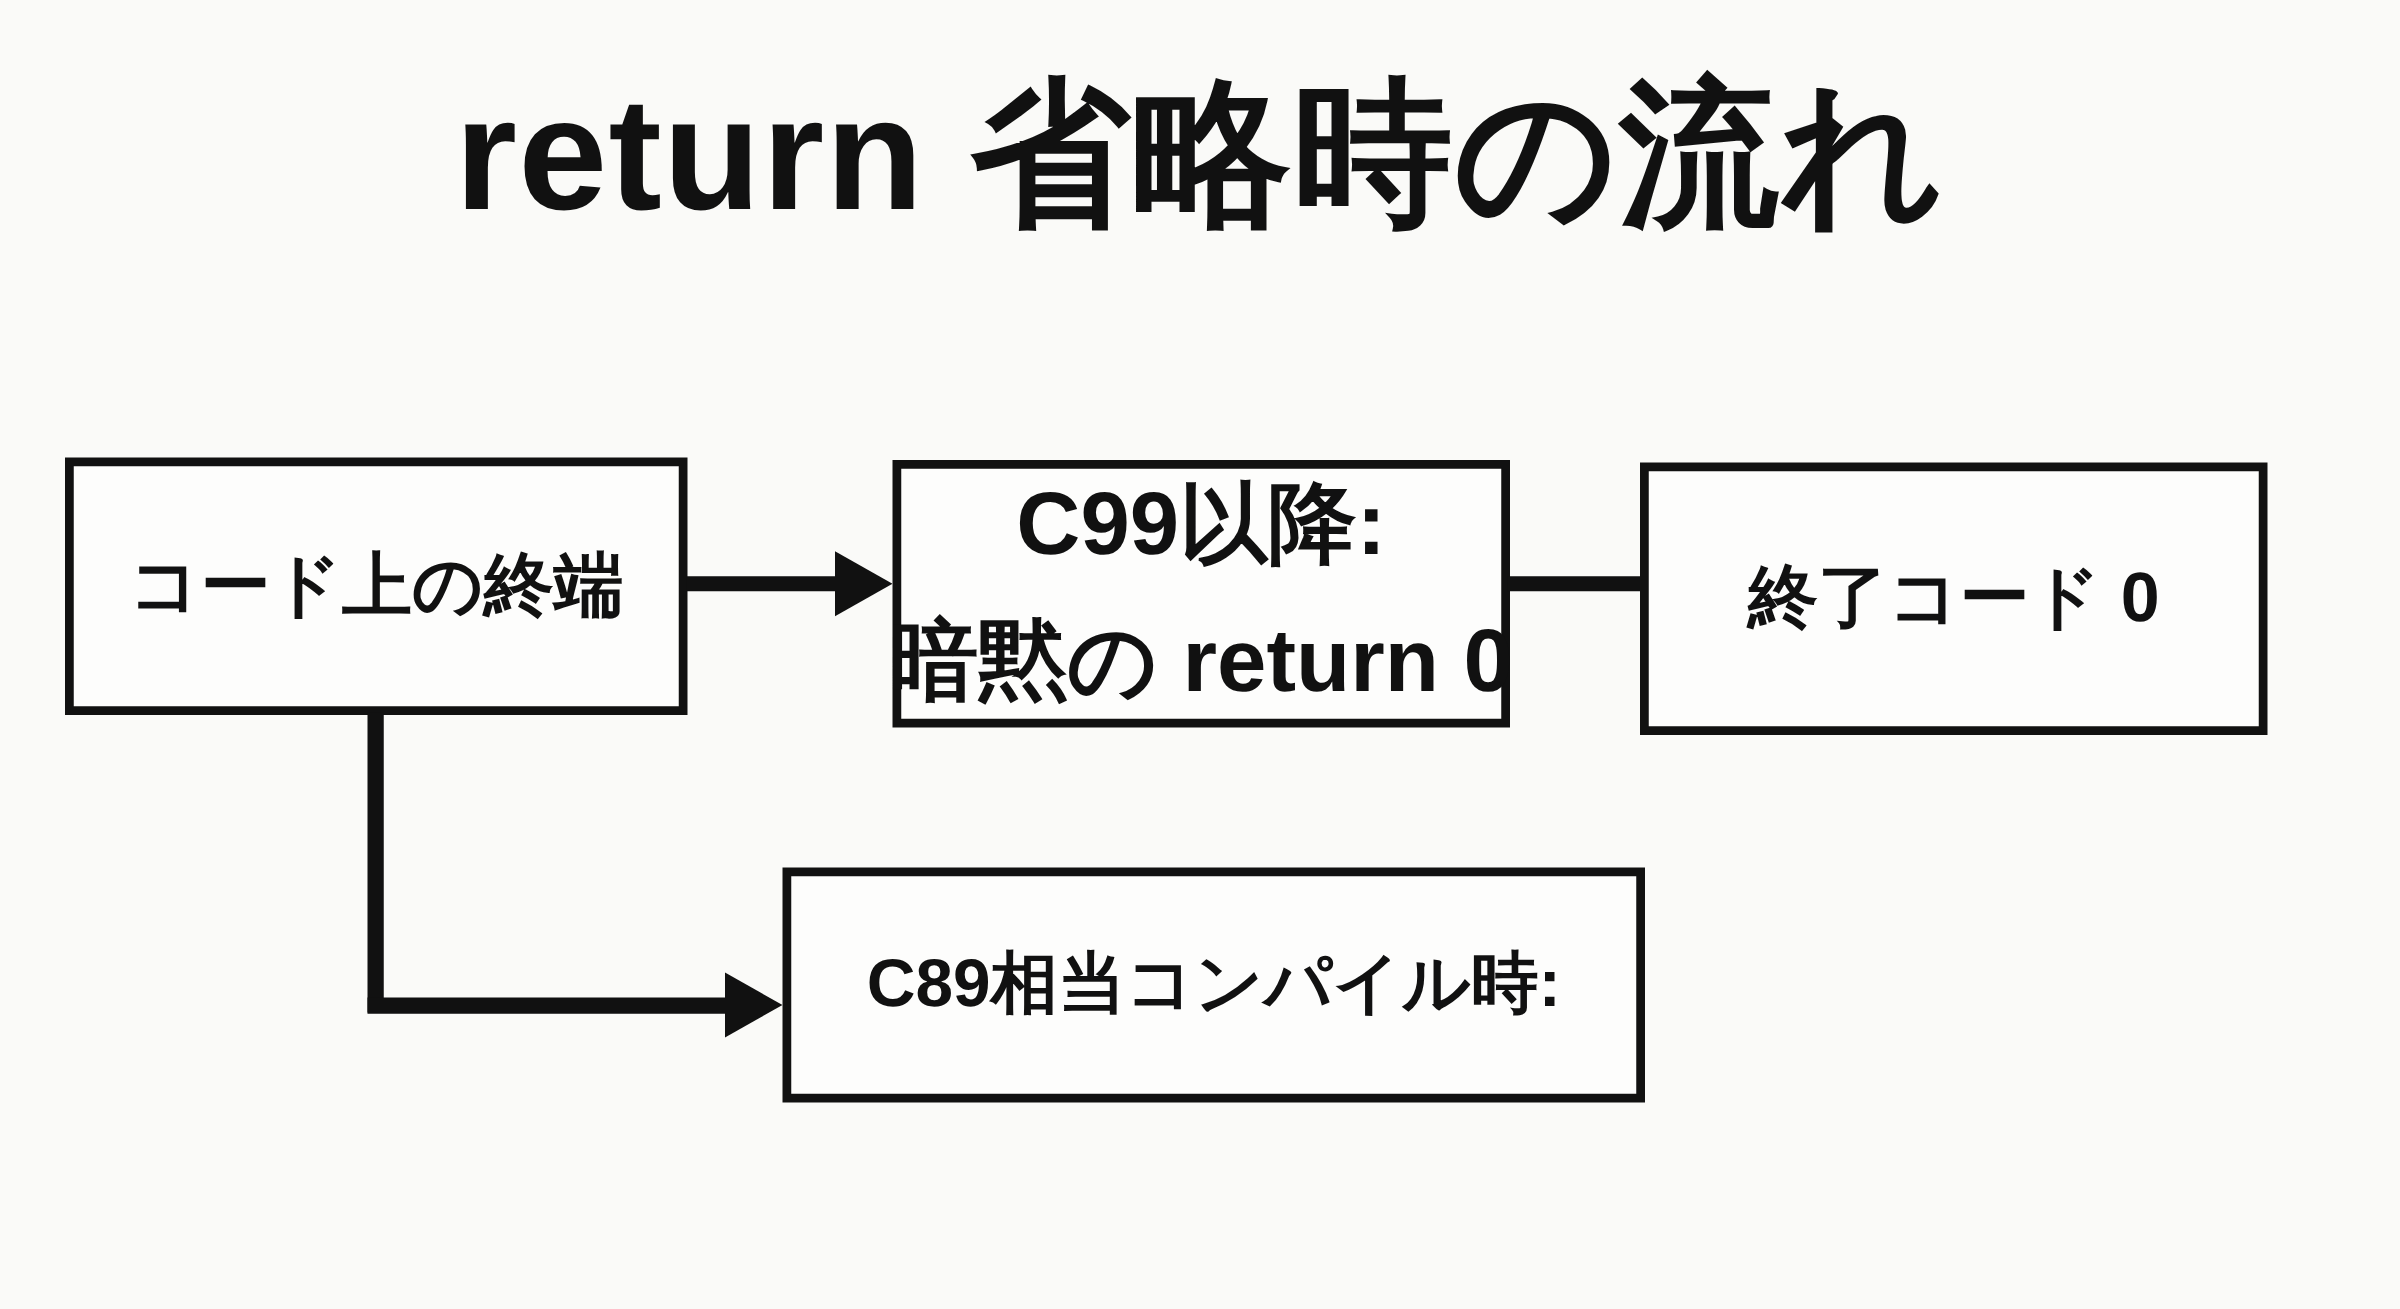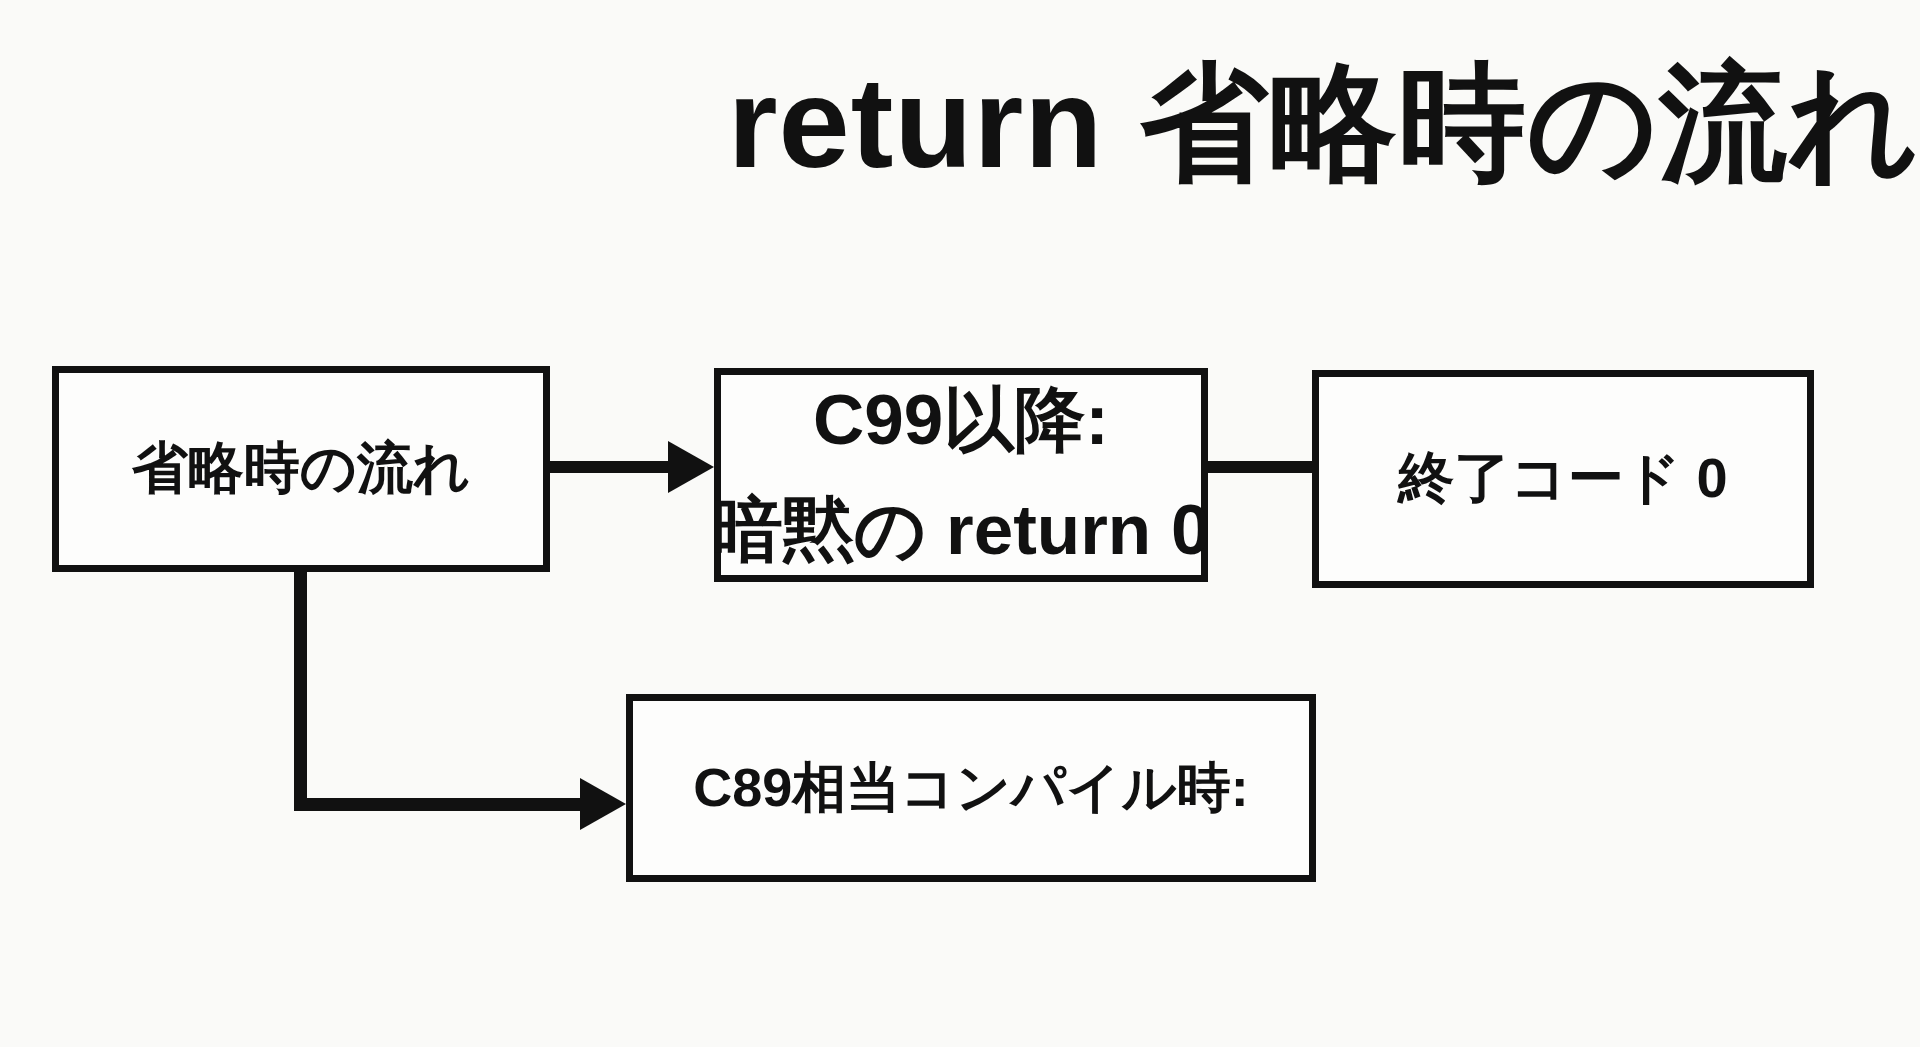--- a/index.html
+++ b/index.html
@@ -16,21 +16,21 @@
     color:var(--ink);
   }
   .canvas{
     position:relative;
     width:1920px;height:1047px;
     background:var(--bg);
   }
   .page-title{
     position:absolute;
     left:0;top:38px;width:1920px;
-    text-align:right;
+    text-align:center;
     font-size:128px;
     font-weight:700;
     letter-spacing:1px;
     color:var(--ink);
     white-space:nowrap;
   }
   .flow-node{
     position:absolute;
     background:var(--box-fill);
     border:7px solid var(--ink);
@@ -84,21 +84,21 @@
   #arrow3{left:580px;top:778px;}
 </style>
 </head>
 <body>
 
 <div class="canvas">
 
   <h1 class="page-title">return 省略時の流れ</h1>
 
   <div class="flow-node" id="node-terminal">
-    <span class="line">省略時の流れ</span>
+    <span class="line">コード上の終端</span>
   </div>
 
   <div class="edge-seg" id="edge1-line"></div>
   <div class="arrow-head" id="arrow1"></div>
 
   <div class="flow-node" id="node-c99">
     <span class="line">C99以降:</span>
     <span class="line">暗黙の return 0</span>
   </div>
 

